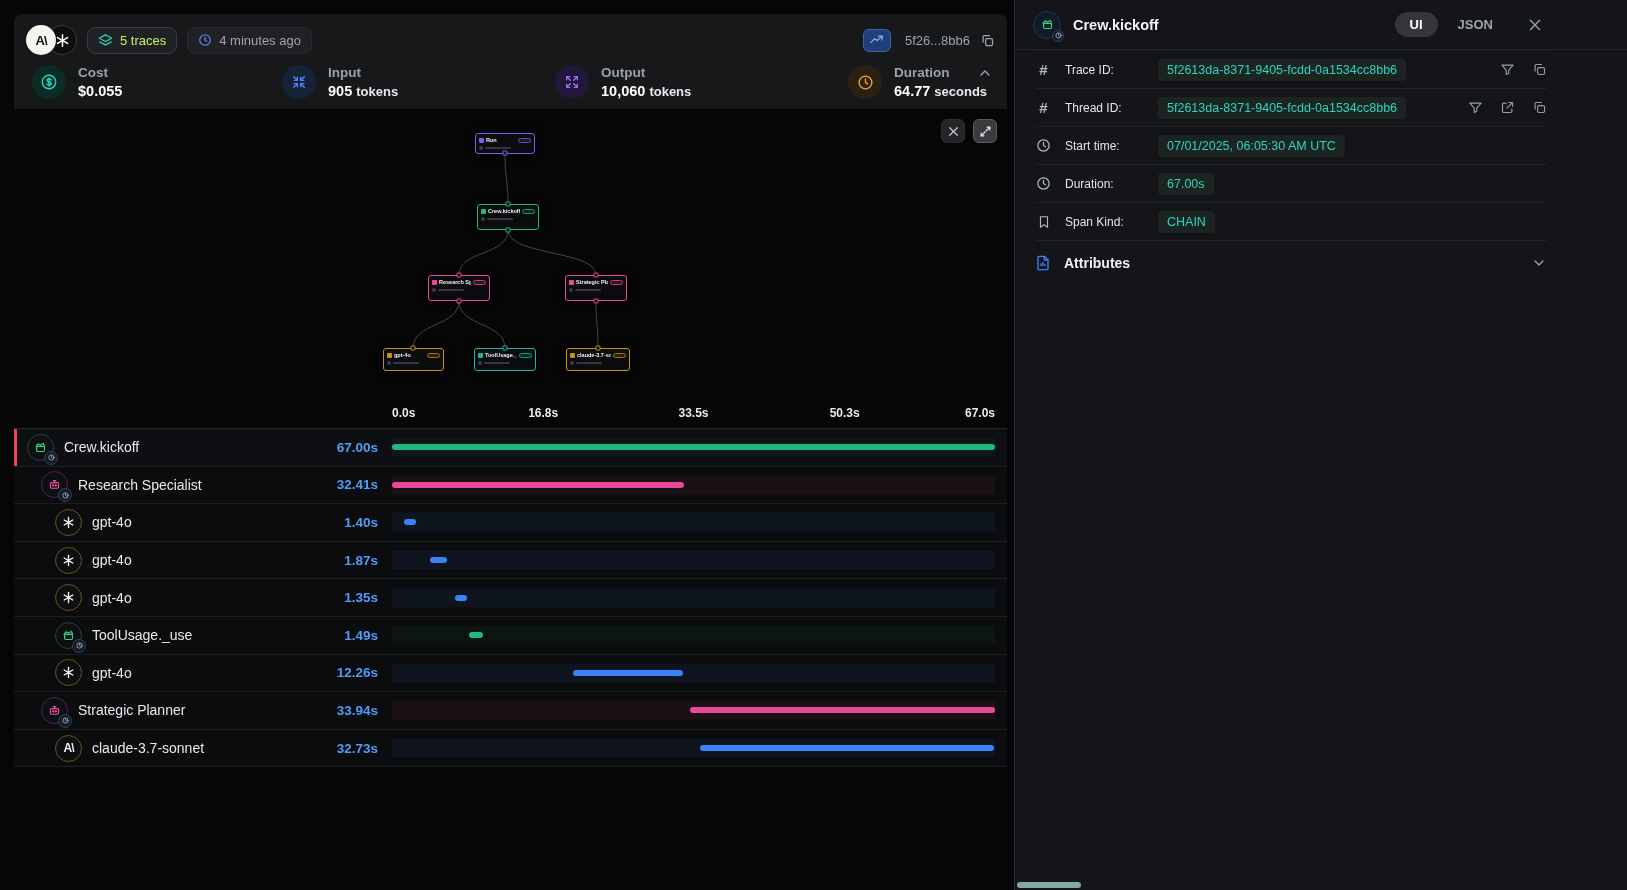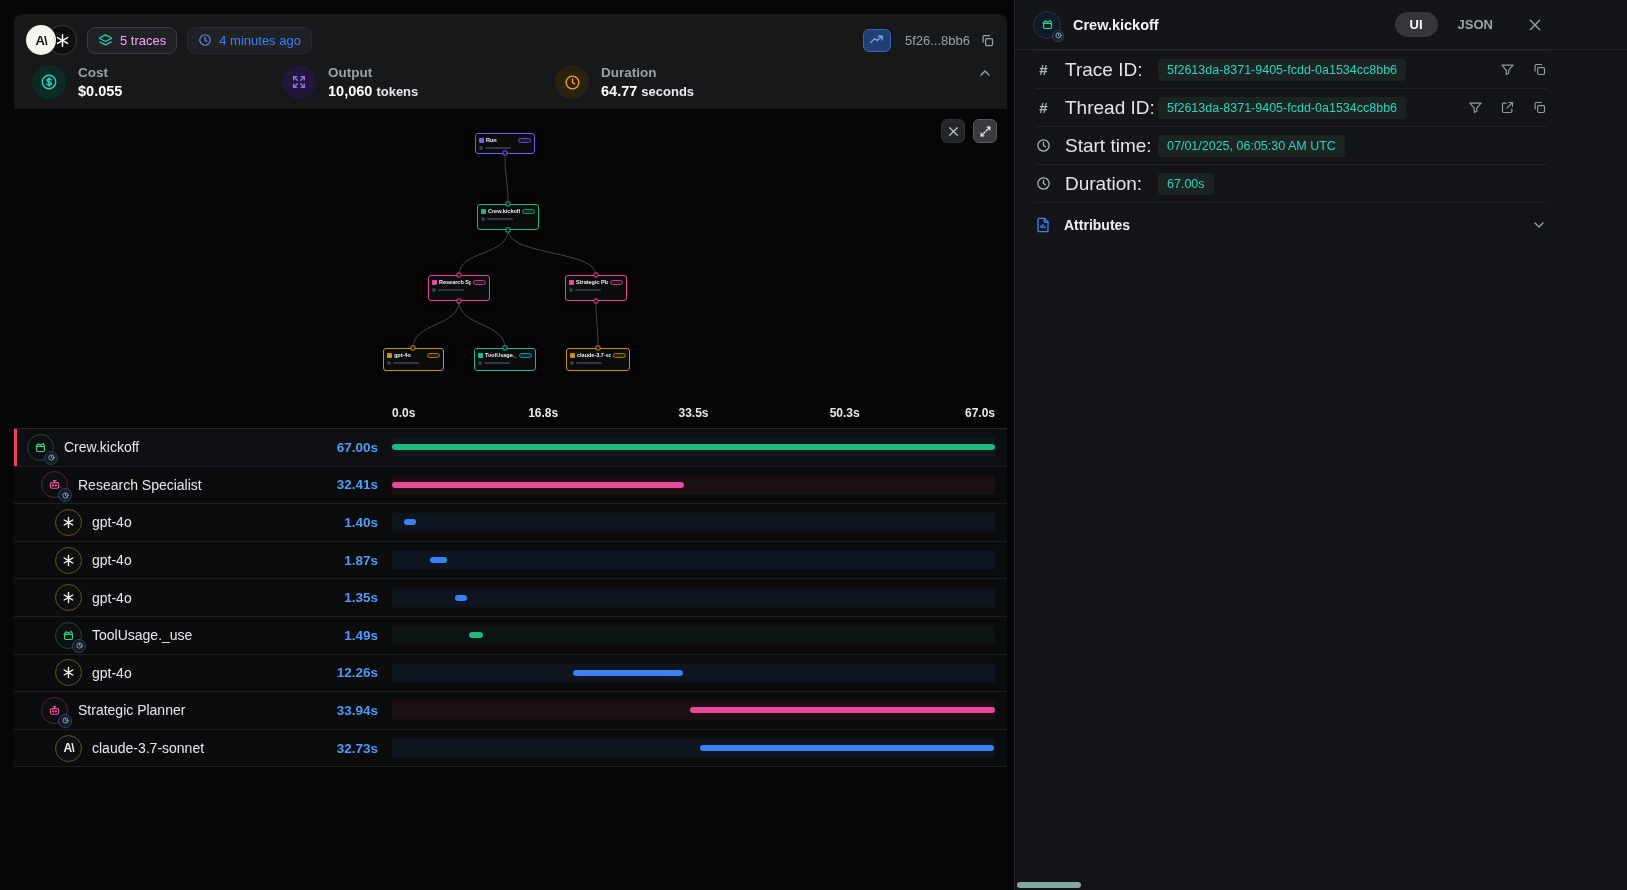--- a/index.html
+++ b/index.html
@@ -9,22 +9,22 @@
 
   
   .left { width:1014px; position:relative; padding:14px 0 0 14px; background:#060607; }
   .card { width:993px; background:#17181a; border-radius:8px 8px 0 0; padding:9px 12px 10px; }
   .card-header { display:flex; align-items:center; gap:10px; height:34px; }
   .avatars { display:flex; align-items:center; }
   .av { width:30px; height:30px; border-radius:50%; display:flex; align-items:center; justify-content:center; }
   .av-anthropic { background:#f5f4ef; color:#111; font-weight:bold; font-size:13px; z-index:2; letter-spacing:-1px; }
   .av-openai { background:#0d0d0d; border:1px solid #3c3c3c; margin-left:-9px; z-index:1; }
   .pill { display:flex; align-items:center; gap:7px; background:#202124; border:1px solid #3a3c40;
-          border-radius:8px; padding:5px 10px; font-size:13px; color:#f0abfc; }
-  .pill.plain { border-color:#2a2b2e; color:#3b82f6; }
+          border-radius:8px; padding:5px 10px; font-size:13px; color:#bef264; }
+  .pill.plain { border-color:#2a2b2e; color:#a3a3a3; }
   .spacer { flex:1; }
   .metrics-btn { width:28px; height:23px; border-radius:6px; background:#203f77; border:1px solid #3f64ad;
                  display:flex; align-items:center; justify-content:center; }
   .trace-short { color:#9ca3af; font-size:13px; margin-left:4px; }
   .icon-btn { background:none; border:none; color:#9ca3af; display:flex; align-items:center; cursor:pointer; }
 
   .stats { display:grid; grid-template-columns:250px 273px 293px 1fr; margin-top:8px; padding:0 6px; position:relative; }
   .stat { display:flex; align-items:center; gap:12px; }
   .stat-icon { width:34px; height:34px; border-radius:50%; display:flex; align-items:center; justify-content:center; flex-shrink:0; }
   .si-cost { background:#0d2b25; color:#2dd4bf; font-weight:bold; font-size:15px; }
@@ -89,21 +89,21 @@
   .sb-tabs { margin-left:auto; display:flex; align-items:center; gap:20px; }
   .tab-ui { background:#35363b; border-radius:14px; padding:5px 15px; font-weight:bold; font-size:13px; color:#ffffff; border:none; }
   .tab-json { color:#9ca3af; font-size:13px; font-weight:600; background:none; border:none; }
   .sb-close { margin-left:22px; color:#9ca3af; background:none; border:none; display:flex; }
   .sdk-row { display:flex; justify-content:flex-end; padding:17px 72px 10px 20px; }
   .sdk-badge { border:1px solid #1db9a5; color:#2dd4bf; font-weight:bold; font-size:12.5px; border-radius:6px;
                padding:5px 11px; background:rgba(45,212,191,0.05); }
   .fields { margin:0 80px 0 20px; border-top:1px solid #212327; }
   .frow { display:flex; align-items:center; min-height:38px; border-bottom:1px solid #212327; }
   .ficon { width:17px; margin-right:13px; color:#b3b8c0; display:flex; justify-content:center; font-weight:bold; font-size:14px; }
-  .flabel { width:93px; font-size:19px; color:#e3e5e9; flex-shrink:0; }
+  .flabel { width:93px; font-size:12px; color:#e3e5e9; flex-shrink:0; }
   .fpill { background:#1c2421; color:#2dd4bf; font-size:12.5px; padding:4px 9px; border-radius:4px; white-space:nowrap; }
   .factions { margin-left:auto; display:flex; gap:17px; color:#969ba4; }
   .factions span { display:flex; cursor:pointer; }
   .attr-row { display:flex; align-items:center; margin:0 80px 0 20px; padding:14px 0; gap:13px; }
   .attr-label { font-weight:bold; font-size:14px; color:#f0f1f3; }
   .attr-chevron { margin-left:auto; color:#9ca3af; display:flex; }
   .hscroll { position:absolute; bottom:2px; left:2px; width:64px; height:6px; border-radius:3px; background:#8fb7b0; opacity:.9; }
 </style>
 </head>
 <body>
@@ -172,20 +172,38 @@
           <div class="stat-icon si-cost">
             <svg width="18" height="18" viewBox="0 0 24 24" fill="none" stroke="#2dd4bf" stroke-width="1.8" stroke-linecap="round">
                 <circle cx="12" cy="12" r="9"></circle>
                 <path d="M15 9.5c-.6-1-1.6-1.5-3-1.5-1.7 0-2.7.8-2.7 2s1.2 1.7 2.7 2 3 .8 3 2-1.2 2-3 2c-1.4 0-2.4-.5-3-1.5"></path>
                 <path d="M12 6.5v11"></path>
               </svg>
           </div>
           <div>
             <div class="stat-label">Cost</div>
             <div class="stat-value">$0.055</div>
+          </div>
+        </div>
+        <div class="stat">
+          <div class="stat-icon si-input">
+            <svg width="16" height="16" viewBox="0 0 24 24" fill="none" stroke="#4f83f7" stroke-width="2.1" stroke-linecap="round" stroke-linejoin="round">
+                <path d="M4 4l5.5 5.5"></path>
+                <path d="M9.5 4.8v4.7H4.8"></path>
+                <path d="M20 4l-5.5 5.5"></path>
+                <path d="M14.5 4.8v4.7h4.7"></path>
+                <path d="M4 20l5.5-5.5"></path>
+                <path d="M9.5 19.2v-4.7H4.8"></path>
+                <path d="M20 20l-5.5-5.5"></path>
+                <path d="M14.5 19.2v-4.7h4.7"></path>
+              </svg>
+          </div>
+          <div>
+            <div class="stat-label">Input</div>
+            <div class="stat-value"><span>905</span> <span class="unit">tokens</span></div>
           </div>
         </div>
         <div class="stat">
           <div class="stat-icon si-output">
             <svg width="16" height="16" viewBox="0 0 24 24" fill="none" stroke="#9a6ef8" stroke-width="2.1" stroke-linecap="round" stroke-linejoin="round">
                 <path d="M9.5 9.5 4 4"></path>
                 <path d="M4 8.7V4h4.7"></path>
                 <path d="M14.5 9.5 20 4"></path>
                 <path d="M20 8.7V4h-4.7"></path>
                 <path d="M9.5 14.5 4 20"></path>
@@ -649,20 +667,30 @@
           <span class="ficon">
             <svg width="15" height="15" viewBox="0 0 24 24" fill="none" stroke="currentColor" stroke-width="2" stroke-linecap="round">
               <circle cx="12" cy="12" r="9"></circle>
               <path d="M12 7v5l3 2"></path>
             </svg>
           </span>
           <span class="flabel">Duration:</span>
           <span class="fpill">67.00s</span>
           <span class="factions"></span>
         </div>
+        <div class="frow">
+          <span class="ficon">
+            <svg width="14" height="14" viewBox="0 0 24 24" fill="none" stroke="currentColor" stroke-width="2" stroke-linejoin="round">
+              <path d="M6 3h12v18l-6-4.5L6 21V3z"></path>
+            </svg>
+          </span>
+          <span class="flabel">Span Kind:</span>
+          <span class="fpill">CHAIN</span>
+          <span class="factions"></span>
+        </div>
       </div>
 
     <div class="attr-row">
       <span style="display:flex">
         <svg width="16" height="16" viewBox="0 0 24 24" fill="none" stroke="#3b82f6" stroke-width="2" stroke-linecap="round" stroke-linejoin="round">
             <path d="M14 2H6a1.5 1.5 0 0 0-1.5 1.5v17A1.5 1.5 0 0 0 6 22h12a1.5 1.5 0 0 0 1.5-1.5V7.5L14 2z"></path>
             <path d="M14 2v5.5h5.5"></path>
             <path d="M9 16v-3M12 16v-5M15 16v-2"></path>
           </svg>
       </span>

